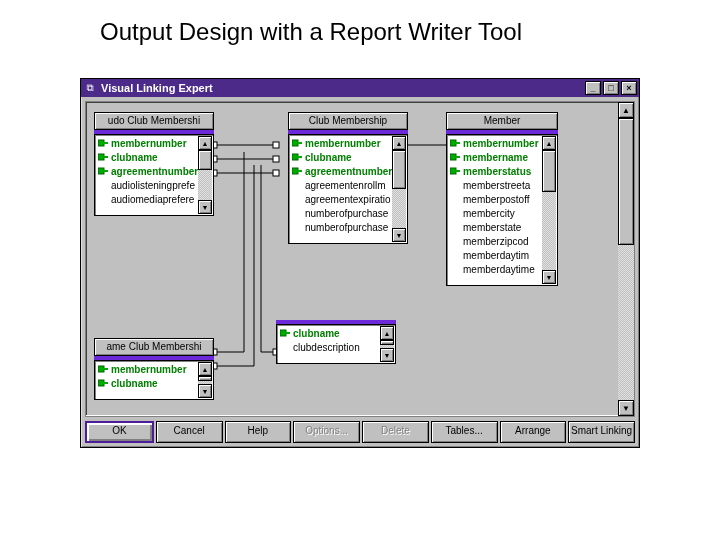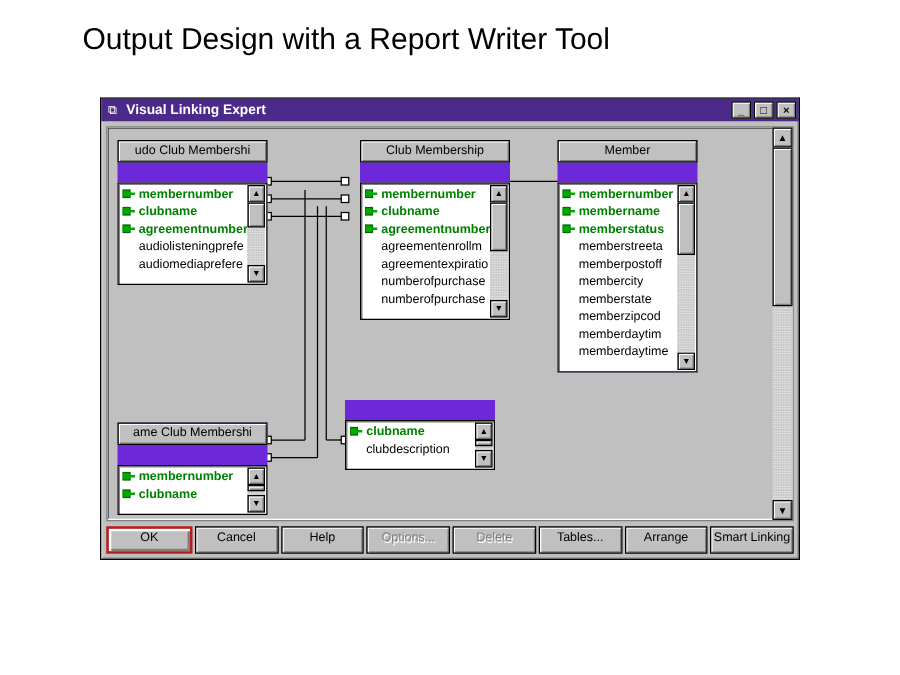--- a/index.html
+++ b/index.html
@@ -8,21 +8,21 @@
     font-size: 11px;
     background: #fff;
     width: 720px;
     height: 540px;
     position: relative;
   }
   .page-title {
     font-family: Arial, sans-serif;
     font-size: 24px;
     color: #000;
-    padding: 18px 0 0 66px;
+    padding: 18px 0 0 100px;
   }
   .window {
     position: absolute;
     left: 80px;
     top: 78px;
     width: 560px;
     height: 370px;
     background: #c0c0c0;
     border: 1px solid #000;
     box-shadow: inset 1px 1px 0 #dfdfdf, inset -1px -1px 0 #808080;
@@ -98,21 +98,21 @@
     text-align: center;
     line-height: 16px;
     font-size: 10px;
     overflow: hidden;
     white-space: nowrap;
   }
   .tbl-list {
     border: 1px solid #000;
     box-shadow: inset 1px 1px 0 #808080, inset -1px -1px 0 #fff;
     background: #fff;
-    margin-top: 16px;
+    margin-top: 4px;
     position: relative;
   }
   .list-body { position: absolute; left:1px; top:1px; right: 15px; bottom:1px; overflow:hidden;}
   .field-row {
     display: flex; align-items: center;
     height: 14px; padding-left: 2px;
     font-size: 10px;
     white-space: nowrap;
     overflow: hidden;
   }
@@ -141,21 +141,21 @@
   .btn {
     flex: 1;
     background: #c0c0c0;
     border: 1px solid #000;
     box-shadow: inset 1px 1px 0 #fff, inset -1px -1px 0 #808080;
     font-size: 10px;
     text-align: center;
     line-height: 18px;
     cursor: pointer;
   }
-  .btn.default { box-shadow: inset 2px 2px 0 #fff, inset -2px -2px 0 #808080; border:2px solid #b91c1c; line-height:16px;}
+  .btn.default { box-shadow: inset 2px 2px 0 #fff, inset -2px -2px 0 #808080; border:2px solid #4c1d95; line-height:16px;}
   .btn.disabled { color: #808080; text-shadow: 1px 1px 0 #fff; cursor: default; }
 </style>
 </head>
 <body>
 
 <div class="page-title">Output Design with a Report Writer Tool</div>
 
 <div class="window">
   <div class="titlebar">
     <span class="app-icon">⧉</span>

